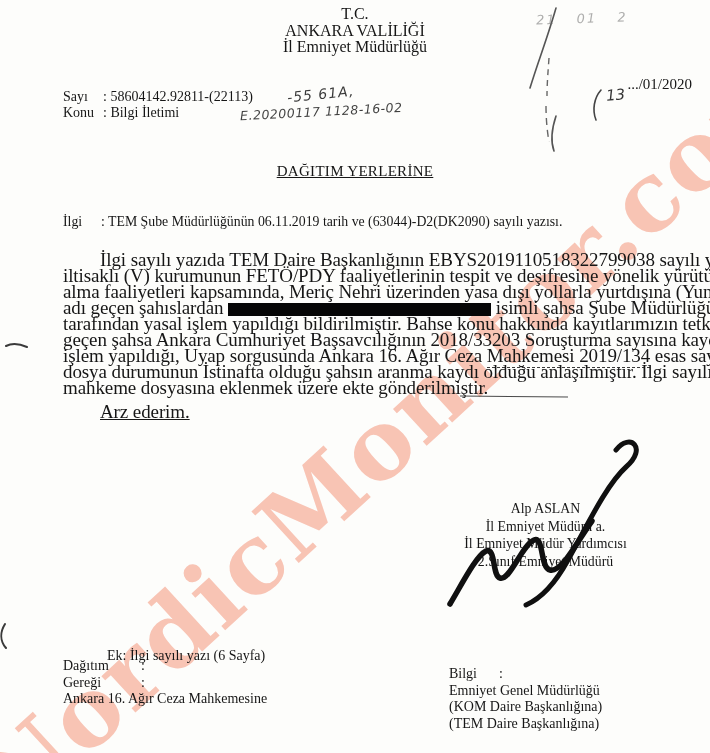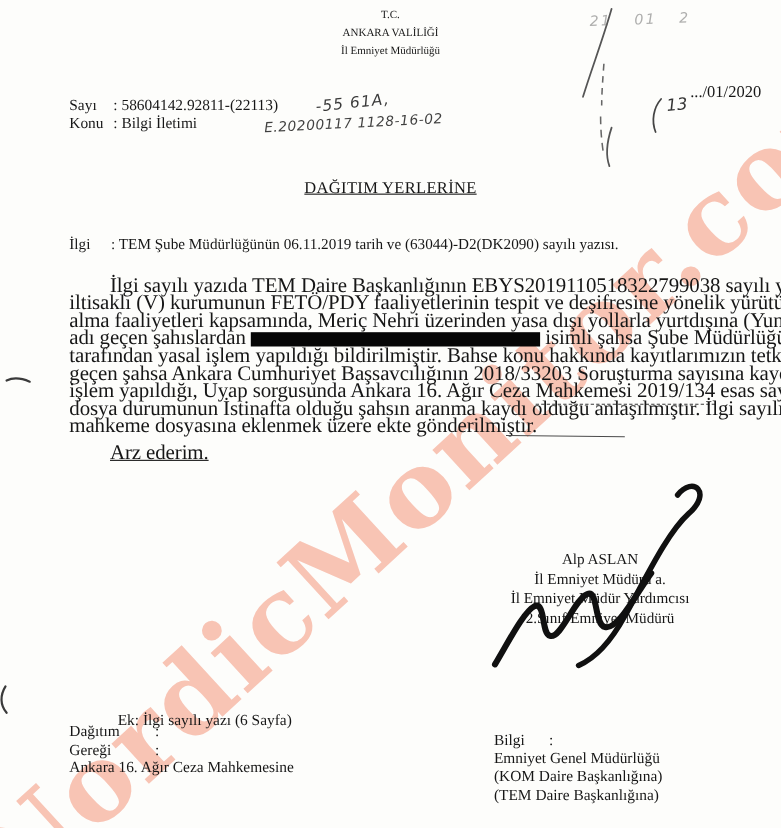--- a/index.html
+++ b/index.html
@@ -11,21 +11,21 @@
   
   .watermark{
     position:absolute;left:-205px;top:372px;width:1200px;height:116px;
     transform:rotate(-42.5deg);transform-origin:center;
     font-family:"DejaVu Serif", serif;font-weight:bold;font-size:96px;
     text-align:center;letter-spacing:2px;line-height:116px;
     color:rgba(240,110,76,0.40);z-index:1;user-select:none;
   }
   
   .layer{position:absolute;z-index:2;}
-  .header{top:6px;left:0;right:0;text-align:center;font-size:10px;line-height:16.5px;}
+  .header{top:6px;left:0;right:0;text-align:center;font-size:16px;line-height:16.5px;}
   .meta{top:89px;left:63px;font-size:14px;line-height:16px;}
   .meta-row{display:flex;}
   .meta-label{width:40px;}
   .dateblock{top:76px;right:18px;font-size:15px;}
   .recipient{top:163px;left:0;right:0;text-align:center;font-size:15px;letter-spacing:.3px;text-decoration:underline;}
   .ilgi{top:214px;left:63px;width:600px;display:flex;font-size:13.8px;}
   .ilgi-label{width:38px;flex:none;}
   .bodyp{top:252px;left:63px;width:585px;font-size:19px;line-height:16px;letter-spacing:-0.1px;}
   .bline{white-space:nowrap;text-align:justify;text-align-last:justify;height:16px;}
   .bline.first{padding-left:37px;width:548px;}

